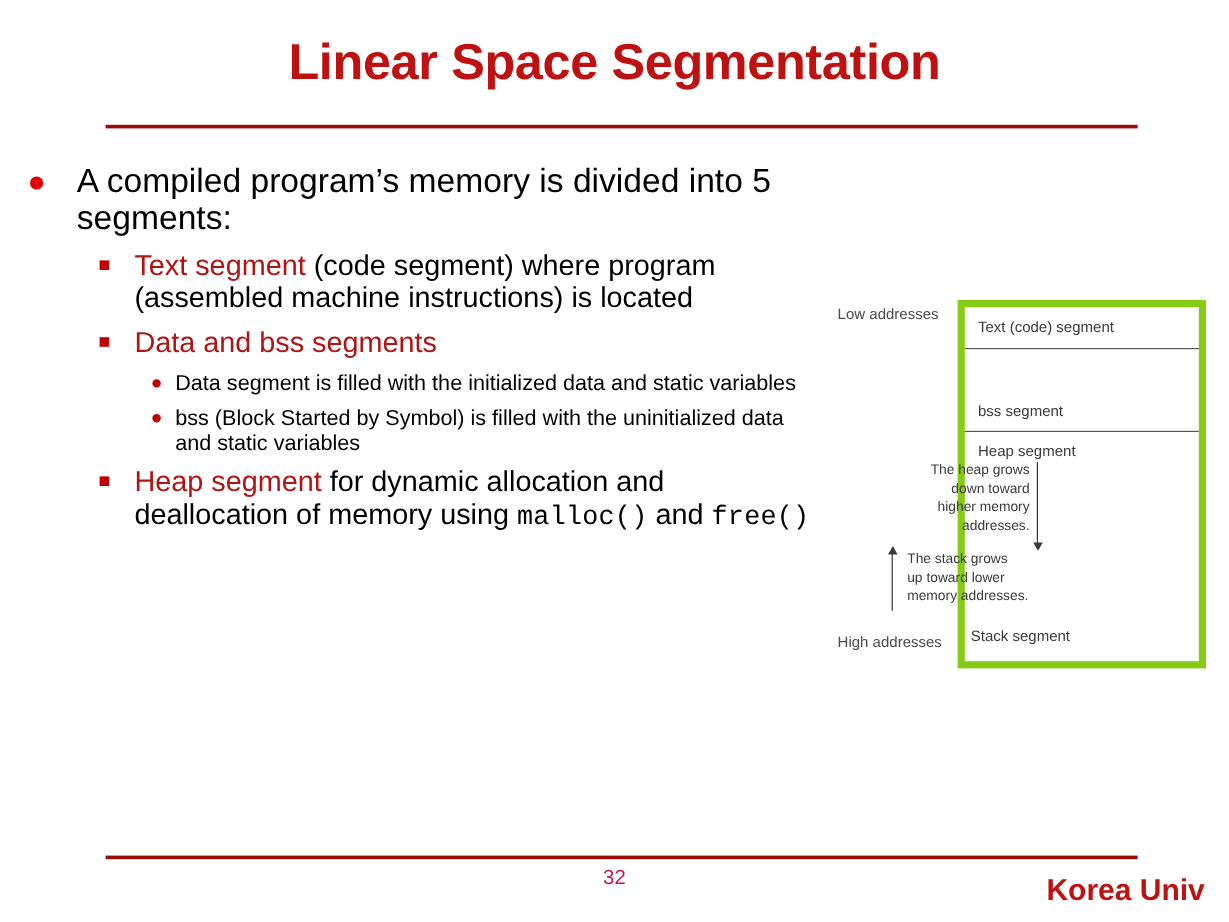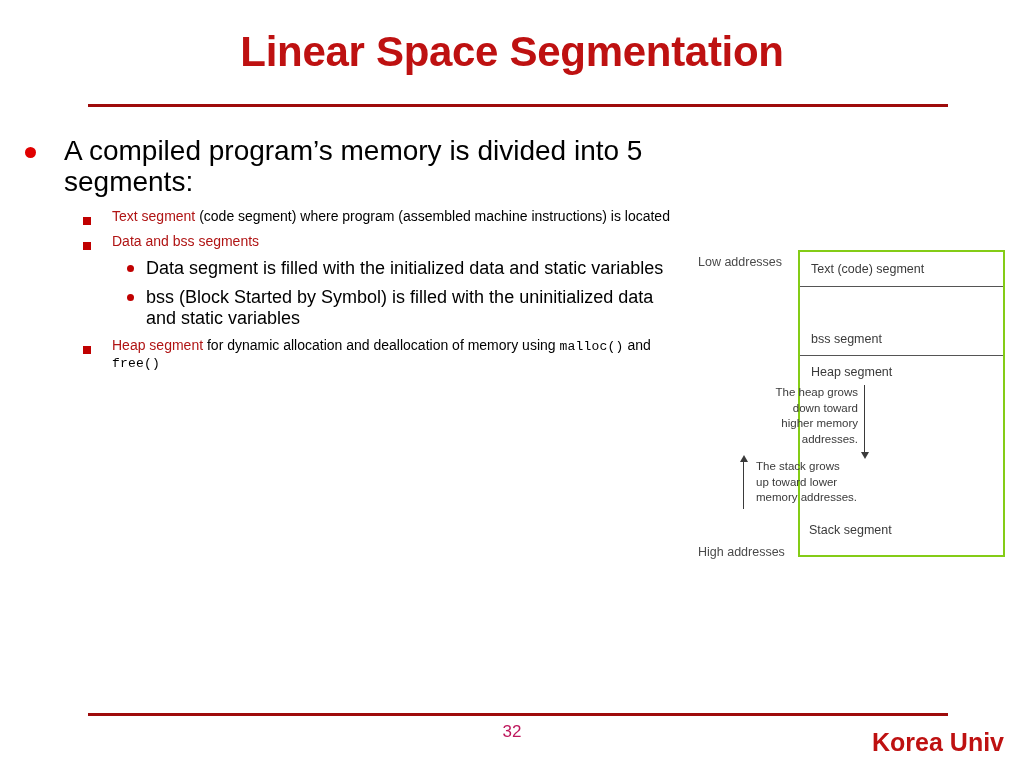--- a/index.html
+++ b/index.html
@@ -60,21 +60,21 @@
     width: 11px;
     height: 11px;
     border-radius: 50%;
     background: #E00000;
   }
 
   .lvl2 {
     position: relative;
     padding-left: 34px;
     margin-left: 62px;
-    font-size: 14px;
+    font-size: 24px;
     line-height: 1.16;
     margin-bottom: 9px;
   }
   .lvl2 .sq {
     position: absolute;
     left: 5px;
     top: 9px;
     width: 8px;
     height: 8px;
     background: #C00000;
@@ -114,29 +114,29 @@
     font-family: "Liberation Sans", sans-serif;
     color: #3a3a3a;
   }
   .diagram .addr-label {
     position: absolute;
     font-size: 12.5px;
     color: #4a4a4a;
     white-space: nowrap;
   }
   .addr-low  { left: 0px;  top: 10px; }
-  .addr-high { left: 0px;  top: 300px; text-align: center; }
+  .addr-high { left: 0px;  top: 283px; text-align: center; }
 
   .mem-box {
     position: absolute;
     left: 100px;
     top: 5px;
     width: 207px;
     height: 307px;
-    border: 2px solid #84cc16;
+    border: 6px solid #84cc16;
     box-sizing: border-box;
   }
   .mem-row {
     position: absolute;
     left: 0;
     width: 100%;
     box-sizing: border-box;
     border-bottom: 1px solid #555;
     font-size: 12.5px;
     color: #3a3a3a;

